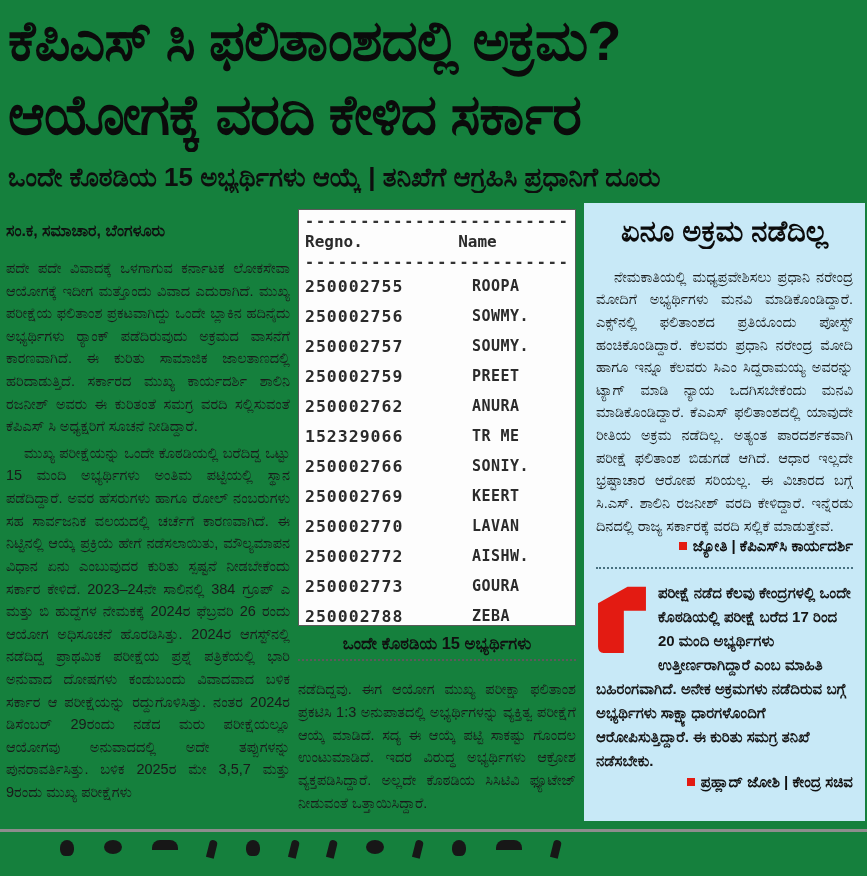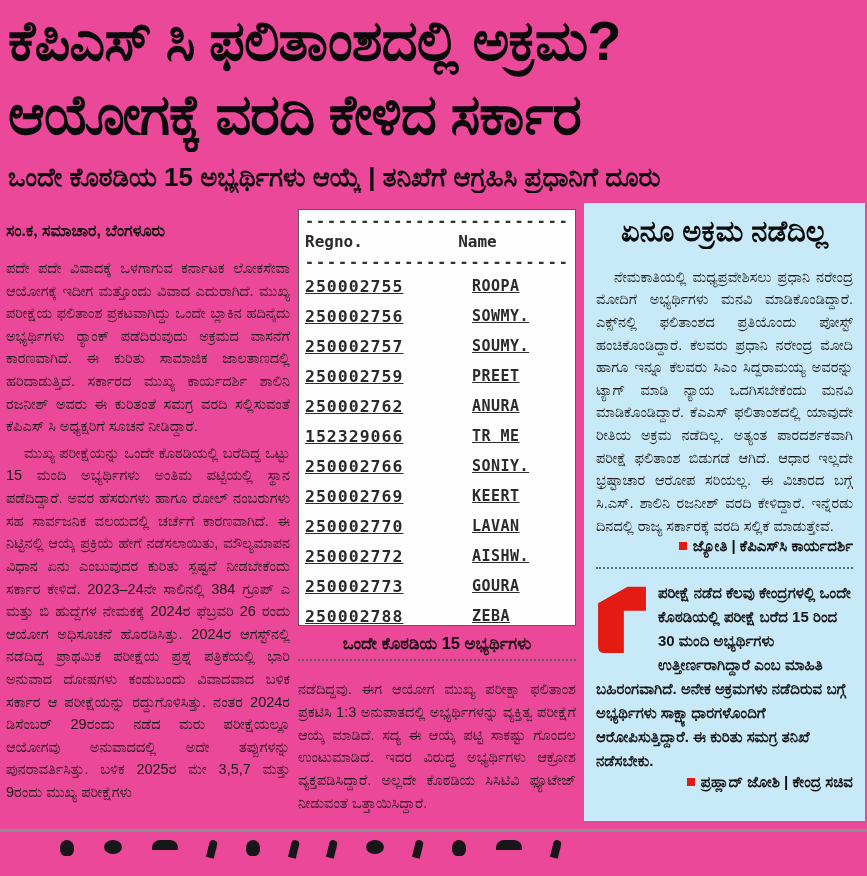--- a/index.html
+++ b/index.html
@@ -1,17 +1,17 @@
 <!DOCTYPE html>
 <html><head>
 <meta charset="utf-8">
 <style>
   html,body{margin:0;padding:0;background:#ffffff;}
   body{width:867px;height:876px;overflow:hidden;font-family:"Liberation Sans",sans-serif;color:#101010;}
-  .page{position:relative;width:867px;height:876px;background:#ec4899;}
+  .page{position:relative;width:867px;height:876px;background:#15803d;}
 
   
   .masthead{padding:4px 8px 0 8px;}
   .headline{font-weight:800;font-size:56px;line-height:1.32;letter-spacing:-1px;color:#0b0b0b;white-space:nowrap;overflow:hidden;}
   .strap{font-weight:700;font-size:26px;margin-top:10px;white-space:nowrap;overflow:hidden;color:#0e0e0e;}
 
   
   .columns{display:flex;gap:8px;padding:8px 6px 0 6px;align-items:center;height:622px;overflow:hidden;}
   .col-left{width:284px;flex:none;}
   .col-mid{width:278px;flex:none;}
@@ -21,21 +21,21 @@
   .bodytext{font-size:14.5px;line-height:1.56;text-align:justify;color:#1a1a1a;margin-top:17px;}
   .bodytext + .bodytext{margin-top:4px;}
   .indent{text-indent:18px;}
 
   
   .regtable{border:1px solid #5a5a5a;background:#fdfdfd;padding:2px 6px 8px 6px;font-family:"DejaVu Sans Mono","Liberation Mono",monospace;font-weight:700;color:#2b2b2b;height:405px;overflow:hidden;}
   .dashline{font-size:15px;letter-spacing:2px;white-space:nowrap;overflow:hidden;color:#333;}
   .regtable table{width:100%;border-collapse:collapse;}
   .regtable th{font-size:16px;text-align:left;padding:2px 0;font-weight:700;}
   .regtable th:last-child{text-align:left;width:42%;}
-  .regtable td{font-size:16.5px;padding:5.5px 0;letter-spacing:1px;text-decoration:underline;}
+  .regtable td{font-size:16.5px;padding:5.5px 0;letter-spacing:1px;}
   .regtable td:last-child{font-size:15px;letter-spacing:0.5px;}
   .tbl-caption{font-weight:700;font-size:16.5px;text-align:center;margin:8px 0 6px 0;}
   .dotted-rule{border-top:2px dotted #5a5a5a;margin:6px 0 8px 0;height:0;}
 
   
   .sidebar{background:#c8e9f7;padding:10px 12px 12px 12px;height:596px;overflow:hidden;}
   .sidebar-heading{font-weight:800;font-size:29px;text-align:center;margin:2px 0 8px 0;color:#0c0c0c;white-space:nowrap;overflow:hidden;}
   .sidebar .bodytext{font-size:14.5px;}
   .attribution{display:flex;justify-content:flex-end;align-items:center;gap:6px;font-weight:700;font-size:15px;margin-top:0;}
   .red-square{width:8px;height:8px;background:#e31b12;flex:none;display:inline-block;}
@@ -151,21 +151,21 @@
           <span class="red-square"></span>
           <span>ಜ್ಯೋತಿ | ಕೆಪಿಎಸ್‌ಸಿ ಕಾರ್ಯದರ್ಶಿ</span>
         </div>
 
         <div class="sidebar-divider"></div>
 
         <div class="quote-block">
           <svg class="quote-glyph" viewBox="0 0 56 76" aria-hidden="true">
             <path d="M8 76 Q2 76 2 69 L2 22 L34 4 L54 4 L54 30 L30 30 L30 76 Z" fill="#e31b12"></path>
           </svg>
-          <div class="quote-text">ಪರೀಕ್ಷೆ ನಡೆದ ಕೆಲವು ಕೇಂದ್ರಗಳಲ್ಲಿ ಒಂದೇ ಕೊಠಡಿಯಲ್ಲಿ ಪರೀಕ್ಷೆ ಬರೆದ 15 ರಿಂದ 30 ಮಂದಿ ಅಭ್ಯರ್ಥಿಗಳು ಉತ್ತೀರ್ಣರಾಗಿದ್ದಾರೆ ಎಂಬ ಮಾಹಿತಿ ಬಹಿರಂಗವಾಗಿದೆ. ಅನೇಕ ಅಕ್ರಮಗಳು ನಡೆದಿರುವ ಬಗ್ಗೆ ಅಭ್ಯರ್ಥಿಗಳು ಸಾಕ್ಷ್ಯಾಧಾರಗಳೊಂದಿಗೆ ಆರೋಪಿಸುತ್ತಿದ್ದಾರೆ. ಈ ಕುರಿತು ಸಮಗ್ರ ತನಿಖೆ ನಡೆಸಬೇಕು.</div>
+          <div class="quote-text">ಪರೀಕ್ಷೆ ನಡೆದ ಕೆಲವು ಕೇಂದ್ರಗಳಲ್ಲಿ ಒಂದೇ ಕೊಠಡಿಯಲ್ಲಿ ಪರೀಕ್ಷೆ ಬರೆದ 17 ರಿಂದ 20 ಮಂದಿ ಅಭ್ಯರ್ಥಿಗಳು ಉತ್ತೀರ್ಣರಾಗಿದ್ದಾರೆ ಎಂಬ ಮಾಹಿತಿ ಬಹಿರಂಗವಾಗಿದೆ. ಅನೇಕ ಅಕ್ರಮಗಳು ನಡೆದಿರುವ ಬಗ್ಗೆ ಅಭ್ಯರ್ಥಿಗಳು ಸಾಕ್ಷ್ಯಾಧಾರಗಳೊಂದಿಗೆ ಆರೋಪಿಸುತ್ತಿದ್ದಾರೆ. ಈ ಕುರಿತು ಸಮಗ್ರ ತನಿಖೆ ನಡೆಸಬೇಕು.</div>
         </div>
         <div class="attribution">
           <span class="red-square"></span>
           <span>ಪ್ರಹ್ಲಾದ್ ಜೋಶಿ | ಕೇಂದ್ರ ಸಚಿವ</span>
         </div>
       </div>
     </div>
   </div>
 
   <div class="bottom-rule"></div>

